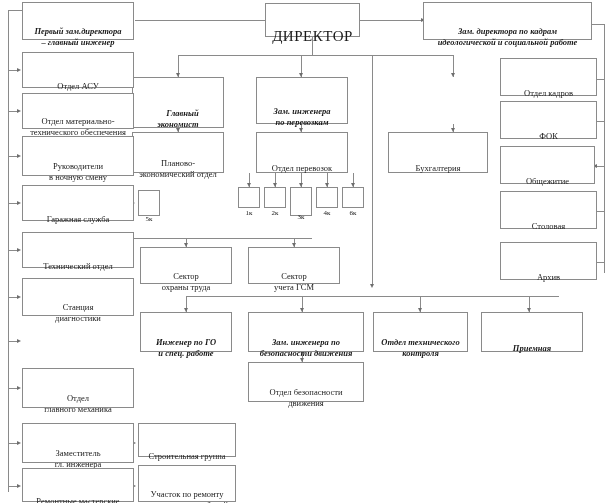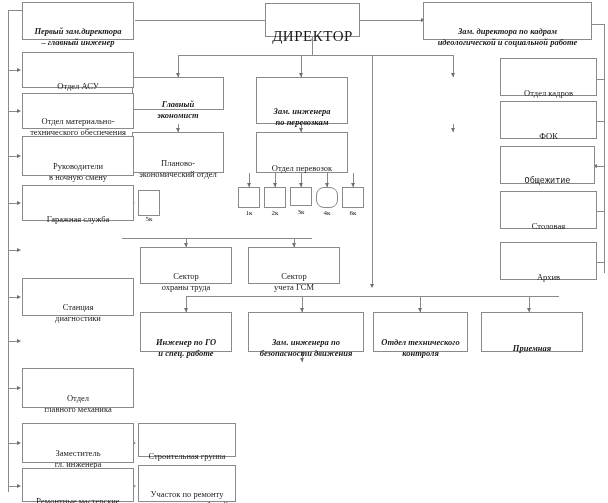--- a/index.html
+++ b/index.html
@@ -160,21 +160,21 @@
 
   <div class="box" style="left:265px;top:3px;width:95px;height:34px;">
     <span class="t-director">ДИРЕКТОР</span>
   </div>
 
   <div class="box" style="left:423px;top:2px;width:169px;height:38px;">
     <span class="t-bolditalic">Зам. директора по кадрам
 идеологической и социальной работе</span>
   </div>
 
-  <div class="box" style="left:132px;top:77px;width:92px;height:33px;">
+  <div class="box" style="left:132px;top:77px;width:92px;height:51px;text-align:right;">
     <span class="t-bolditalic">Главный
 экономист</span>
   </div>
   <div class="box" style="left:132px;top:132px;width:92px;height:41px;">
     <span class="t-normal">Планово-
 экономический отдел</span>
   </div>
 
   <div class="box" style="left:256px;top:77px;width:92px;height:47px;">
     <span class="t-bolditalic">Зам. инженера
@@ -183,48 +183,55 @@
   <div class="box" style="left:256px;top:132px;width:92px;height:41px;">
     <span class="t-normal">Отдел перевозок</span>
   </div>
 
   <div class="box" style="left:238px;top:187px;width:22px;height:21px;">
     <span class="t-tiny">1к</span>
   </div>
   <div class="box" style="left:264px;top:187px;width:22px;height:21px;">
     <span class="t-tiny">2к</span>
   </div>
-  <div class="box" style="left:290px;top:187px;width:22px;height:19px;">
+  <div class="box" style="left:290px;top:187px;width:22px;height:29px;">
     <span class="t-tiny">3к</span>
   </div>
-  <div class="box" style="left:316px;top:187px;width:22px;height:21px;border-radius:8px;">
+  <div class="box" style="left:316px;top:187px;width:22px;height:21px;">
     <span class="t-tiny">4к</span>
   </div>
   <div class="box" style="left:342px;top:187px;width:22px;height:21px;">
     <span class="t-tiny">6к</span>
   </div>
 
+  <div class="box" style="left:388px;top:132px;width:100px;height:41px;">
+    <span class="t-normal">Бухгалтерия</span>
+  </div>
 
   <div class="box" style="left:140px;top:247px;width:92px;height:37px;">
     <span class="t-normal">Сектор
 охраны труда</span>
   </div>
   <div class="box" style="left:248px;top:247px;width:92px;height:37px;">
     <span class="t-normal">Сектор
 учета ГСМ</span>
   </div>
 
   <div class="box" style="left:140px;top:312px;width:92px;height:40px;">
     <span class="t-bolditalic">Инженер по ГО
 и спец. работе</span>
   </div>
   <div class="box" style="left:248px;top:312px;width:116px;height:40px;">
     <span class="t-bolditalic">Зам. инженера по
 безопасности движения</span>
   </div>
+  <div class="box" style="left:248px;top:362px;width:116px;height:40px;">
+    <span class="t-normal">Отдел безопасности
+движения</span>
+  </div>
   <div class="box" style="left:373px;top:312px;width:95px;height:40px;">
     <span class="t-bolditalic">Отдел технического
 контроля</span>
   </div>
   <div class="box" style="left:481px;top:312px;width:102px;height:40px;">
     <span class="t-bolditalic">Приемная</span>
   </div>
 
   <div class="box" style="left:22px;top:52px;width:112px;height:36px;">
     <span class="t-normal">Отдел АСУ</span>
@@ -233,20 +240,23 @@
     <span class="t-normal">Отдел материально-
 технического обеспечения</span>
   </div>
   <div class="box" style="left:22px;top:136px;width:112px;height:40px;align-items:center;">
     <span class="t-normal">Руководители
 в ночную смену</span>
   </div>
   <div class="box" style="left:22px;top:185px;width:112px;height:36px;">
     <span class="t-normal">Гаражная служба</span>
   </div>
+  <div class="box" style="left:22px;top:232px;width:112px;height:36px;">
+    <span class="t-normal">Технический отдел</span>
+  </div>
   <div class="box" style="left:22px;top:278px;width:112px;height:38px;">
     <span class="t-normal">Станция
 диагностики</span>
   </div>
   <div class="box" style="left:22px;top:423px;width:112px;height:40px;">
     <span class="t-normal">Заместитель
 гл. инженера</span>
   </div>
   <div class="box" style="left:22px;top:368px;width:112px;height:40px;">
     <span class="t-normal">Отдел
@@ -266,21 +276,21 @@
     <span class="t-normal">Участок по ремонту
 легковых автомобилей</span>
   </div>
 
   <div class="box" style="left:500px;top:58px;width:97px;height:38px;">
     <span class="t-normal">Отдел кадров</span>
   </div>
   <div class="box" style="left:500px;top:101px;width:97px;height:38px;">
     <span class="t-normal">ФОК</span>
   </div>
-  <div class="box" style="left:500px;top:146px;width:95px;height:38px;font-family:Liberation Mono, monospace;">
+  <div class="box" style="left:500px;top:146px;width:95px;height:38px;">
     <span class="t-normal">Общежитие</span>
   </div>
   <div class="box" style="left:500px;top:191px;width:97px;height:38px;">
     <span class="t-normal">Столовая</span>
   </div>
   <div class="box" style="left:500px;top:242px;width:97px;height:38px;">
     <span class="t-normal">Архив</span>
   </div>
 
 </div>

